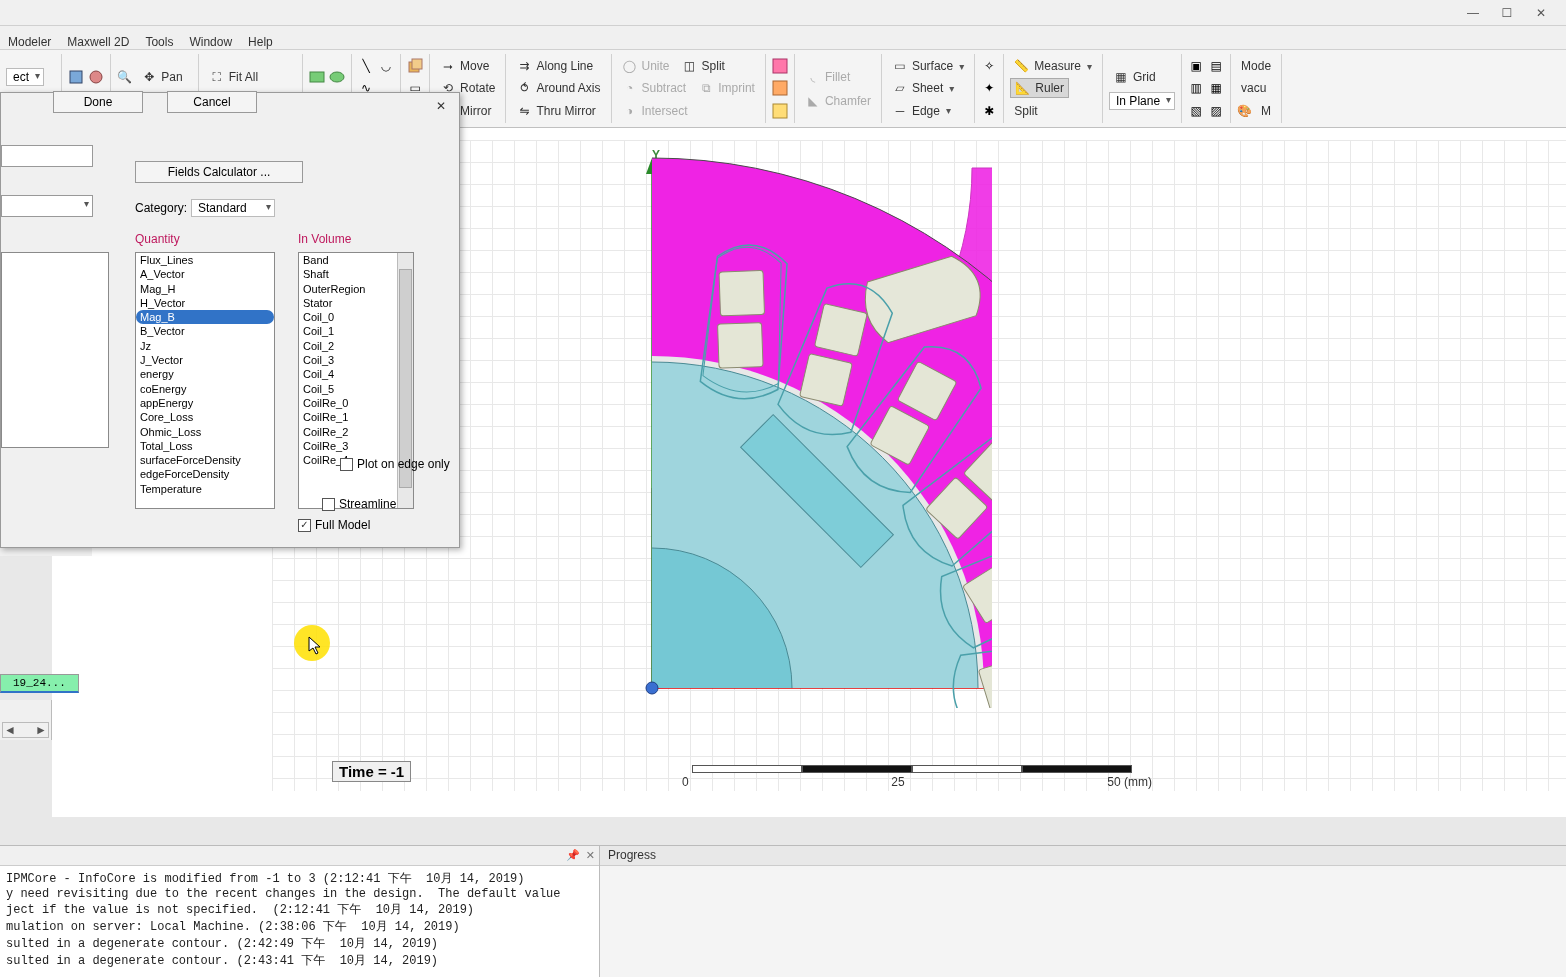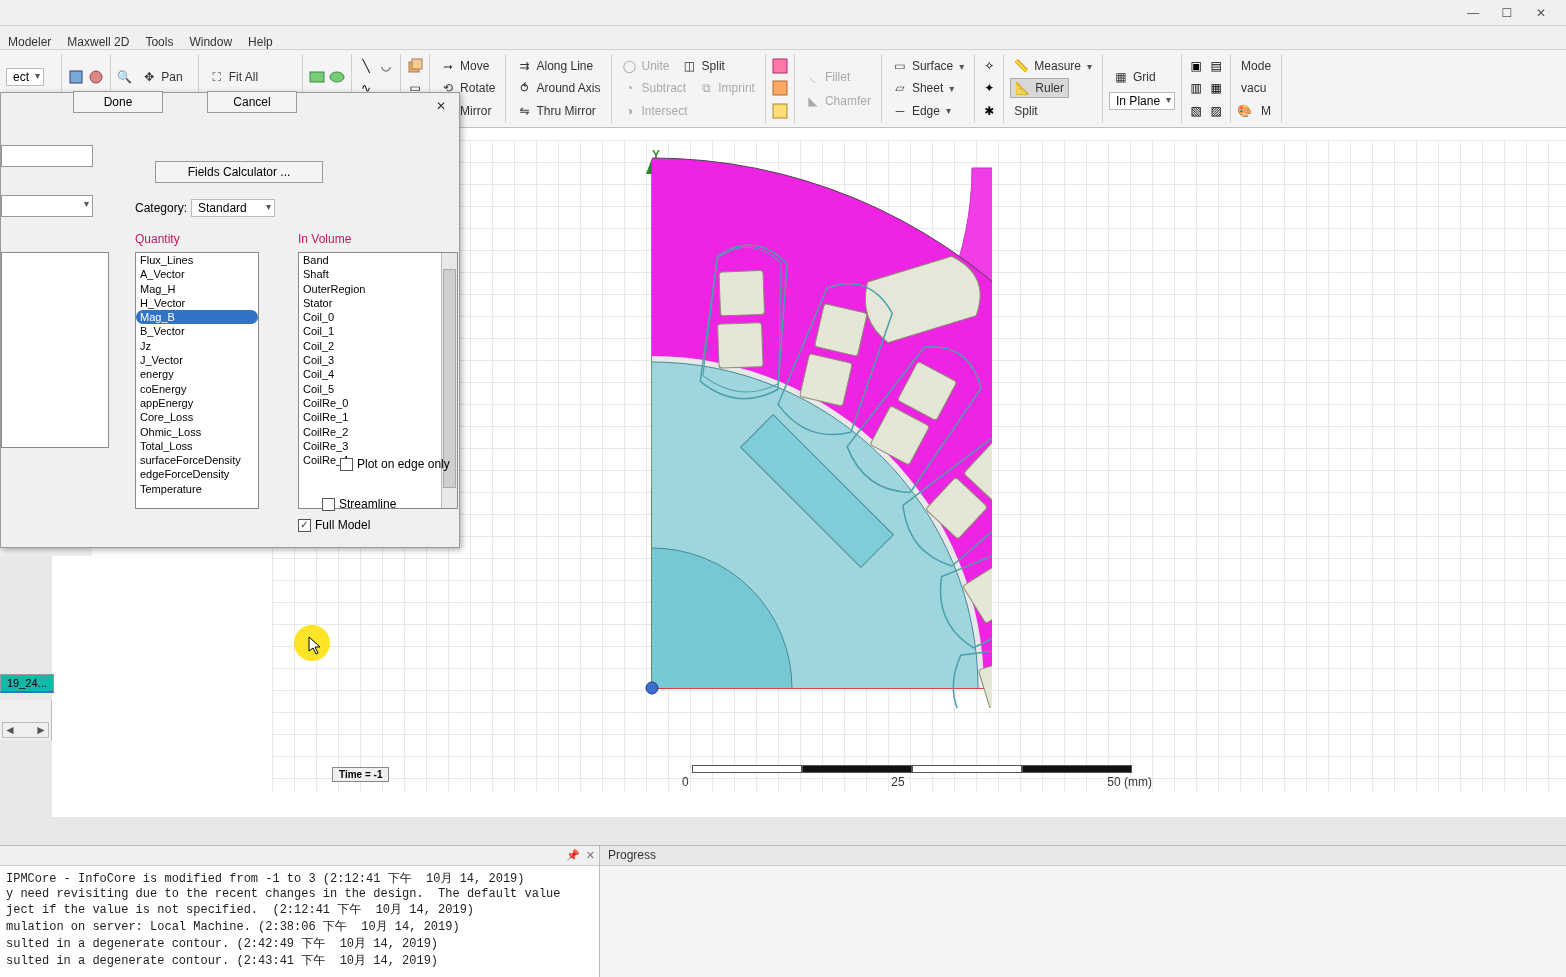--- a/index.html
+++ b/index.html
@@ -29,61 +29,61 @@
   .left-panel { position:absolute; left:0; top:128px; width:52px; height:620px; background:#f0f0f0; border-right:1px solid #bbb; }
   .left-panel .scroll-strip { position:absolute; bottom:2px; left:2px; right:2px; height:16px; border:1px solid #bbb; background:#f0f0f0; display:flex; justify-content:space-between; align-items:center; }
   .left-strip-btn { width:14px; text-align:center; color:#555; }
 
   
   .canvas-wrap { position:absolute; left:52px; top:128px; right:0; bottom:160px; background:#fff; }
   .grid-area { position:absolute; left:220px; top:12px; right:0; bottom:26px; background:#fff;
                background-image: linear-gradient(#e8e8e8 1px, transparent 1px), linear-gradient(90deg, #e8e8e8 1px, transparent 1px);
                background-size: 22px 22px; }
   .model-svg { position:absolute; left:380px; top:20px; }
-  .time-box { position:absolute; left:280px; bottom:35px; border:1px solid #888; background:#f0f0f0; padding:1px 6px; font-size:10px; font-weight:bold; }
+  .time-box { position:absolute; left:280px; bottom:35px; border:1px solid #888; background:#f0f0f0; padding:1px 6px; font-size:15px; font-weight:bold; }
   .scale-bar { position:absolute; left:640px; bottom:46px; height:6px; width:440px; display:flex; }
   .scale-seg { flex:1; height:8px; }
   .scale-seg.w { background:#fff; border:1px solid #555; }
   .scale-seg.b { background:#111; border:1px solid #555; }
   .scale-labels { position:absolute; left:630px; bottom:28px; width:470px; display:flex; justify-content:space-between; color:#333; }
   .axis-y { position:absolute; left:600px; top:20px; color:#3a8a3a; font-weight:bold; }
   .hscroll { position:absolute; left:88px; bottom:2px; right:2px; height:16px; border:1px solid #bbb; background:#f0f0f0; }
   .hscroll .thumb { position:absolute; left:40%; width:80px; top:1px; bottom:1px; background:#cfcfcf; border:1px solid #aaa; border-radius:2px; }
 
   
   .tree-sub { position:absolute; left:52px; top:128px; width:220px; bottom:160px; background:#fff; border-right:1px solid #d0d0d0; }
 
   
   .dialog { position:absolute; left:0; top:92px; width:460px; height:456px; background:#f0f0f0; border:1px solid #9a9a9a; box-shadow:2px 2px 6px rgba(0,0,0,0.3); }
   .dialog .dlg-title { height:26px; display:flex; align-items:center; justify-content:flex-end; padding:0 8px; }
   .dlg-close { width:20px; height:20px; display:flex; align-items:center; justify-content:center; color:#333; }
   .dlg-body { position:relative; padding:4px 8px; }
-  .btn { border:1px solid #999; background:#f4f4f4; padding:3px 16px;margin-left:20px; }
+  .btn { border:1px solid #999; background:#f4f4f4; padding:3px 16px; }
   .btn.fields { position:absolute; left:134px; top:42px; width:168px; text-align:center; }
   .cat-row { position:absolute; left:134px; top:80px; display:flex; align-items:center; gap:4px; }
   .col-head { position:absolute; top:113px; color:#be185d; }
   .listbox { position:absolute; top:133px; border:1px solid #8a8a8a; background:#fff; overflow:hidden; height:257px; }
-  .listbox.q { left:134px; width:124px; }
-  .listbox.v { left:297px; width:160px; }
+  .listbox.q { left:134px; width:140px; }
+  .listbox.v { left:297px; width:116px; }
   .listbox .item { padding:0 4px; line-height:14.3px; height:14.3px; font-size:11px; }
   .listbox .item.selected { background:#3173c7; color:#fff;border-radius:7px; }
   .listbox.v .vscroll { position:absolute; right:0; top:0; bottom:0; width:16px; background:#e8e8e8; border-left:1px solid #bbb; }
   .listbox.v .vscroll .th { position:absolute; top:16px; bottom:20px; left:1px; right:1px; background:#cfcfcf; border:1px solid #aaa; }
   .chk-row { position:absolute; left:297px; display:flex; align-items:center; gap:4px; }
   .chk { width:13px; height:13px; border:1px solid #555; background:#fff; display:inline-flex; align-items:center; justify-content:center; font-size:10px; line-height:10px; }
   .chk.checked::after { content:"✓"; color:#333; }
   .dlg-bottom { position:absolute; bottom:14px; left:0; right:0; display:flex; justify-content:flex-start; gap:24px; padding-left:52px; }
   .dlg-bottom .btn { width:90px; text-align:center; }
 
   .left-context { position:absolute; left:0; top:128px; width:92px; background:#f0f0f0; }
   .ctx-row { padding:4px 4px; color:#333; font-size:11px; white-space:nowrap; overflow:hidden; }
   .combo-sm { border:1px solid #999; background:#fff; height:18px; width:82px; margin:2px 4px; position:relative; font-size:11px; padding-left:4px; }
   .combo-sm::after { content:"▾"; position:absolute; right:3px; top:1px; font-size:10px; color:#555; }
   .btn-sm { border:1px solid #999; background:#f4f4f4; padding:2px 8px; margin:6px 4px; font-size:11px; }
-  .tab-file { position:absolute; left:0; top:440px; border:1px solid #999; border-bottom:2px solid #3173c7; background:#14b8a6; padding:2px 6px; font-size:11px; }
+  .tab-file { position:absolute; left:0; top:440px; border:1px solid #999; border-bottom:2px solid #3173c7; background:#86efac; padding:2px 12px; font-size:11px;font-family:Liberation Mono, monospace; }
 
   .highlight-cursor { position:absolute; width:36px; height:36px; border-radius:50%; background:rgba(255,224,0,0.85); z-index:50; pointer-events:none; }
   .cursor-arrow { position:absolute; z-index:51; width:14px; height:20px; pointer-events:none; }
 
   
   .msg-pane { position:absolute; left:0; bottom:0; width:600px; height:132px; background:#fff; border-top:1px solid #bbb; border-right:1px solid #bbb; }
   .msg-pane .hdr { height:20px; background:#f0f0f0; border-bottom:1px solid #ccc; display:flex; justify-content:flex-end; align-items:center; gap:6px; padding-right:4px; }
   .msg-pane .hdr span { color:#777; font-size:11px; }
   .msg-body { padding:4px 6px; font-family:"Courier New",monospace; font-size:12px; color:#222; white-space:pre; overflow:hidden; }
   .prog-pane { position:absolute; left:600px; bottom:0; right:0; height:132px; background:#f4f4f4; border-top:1px solid #bbb; }

